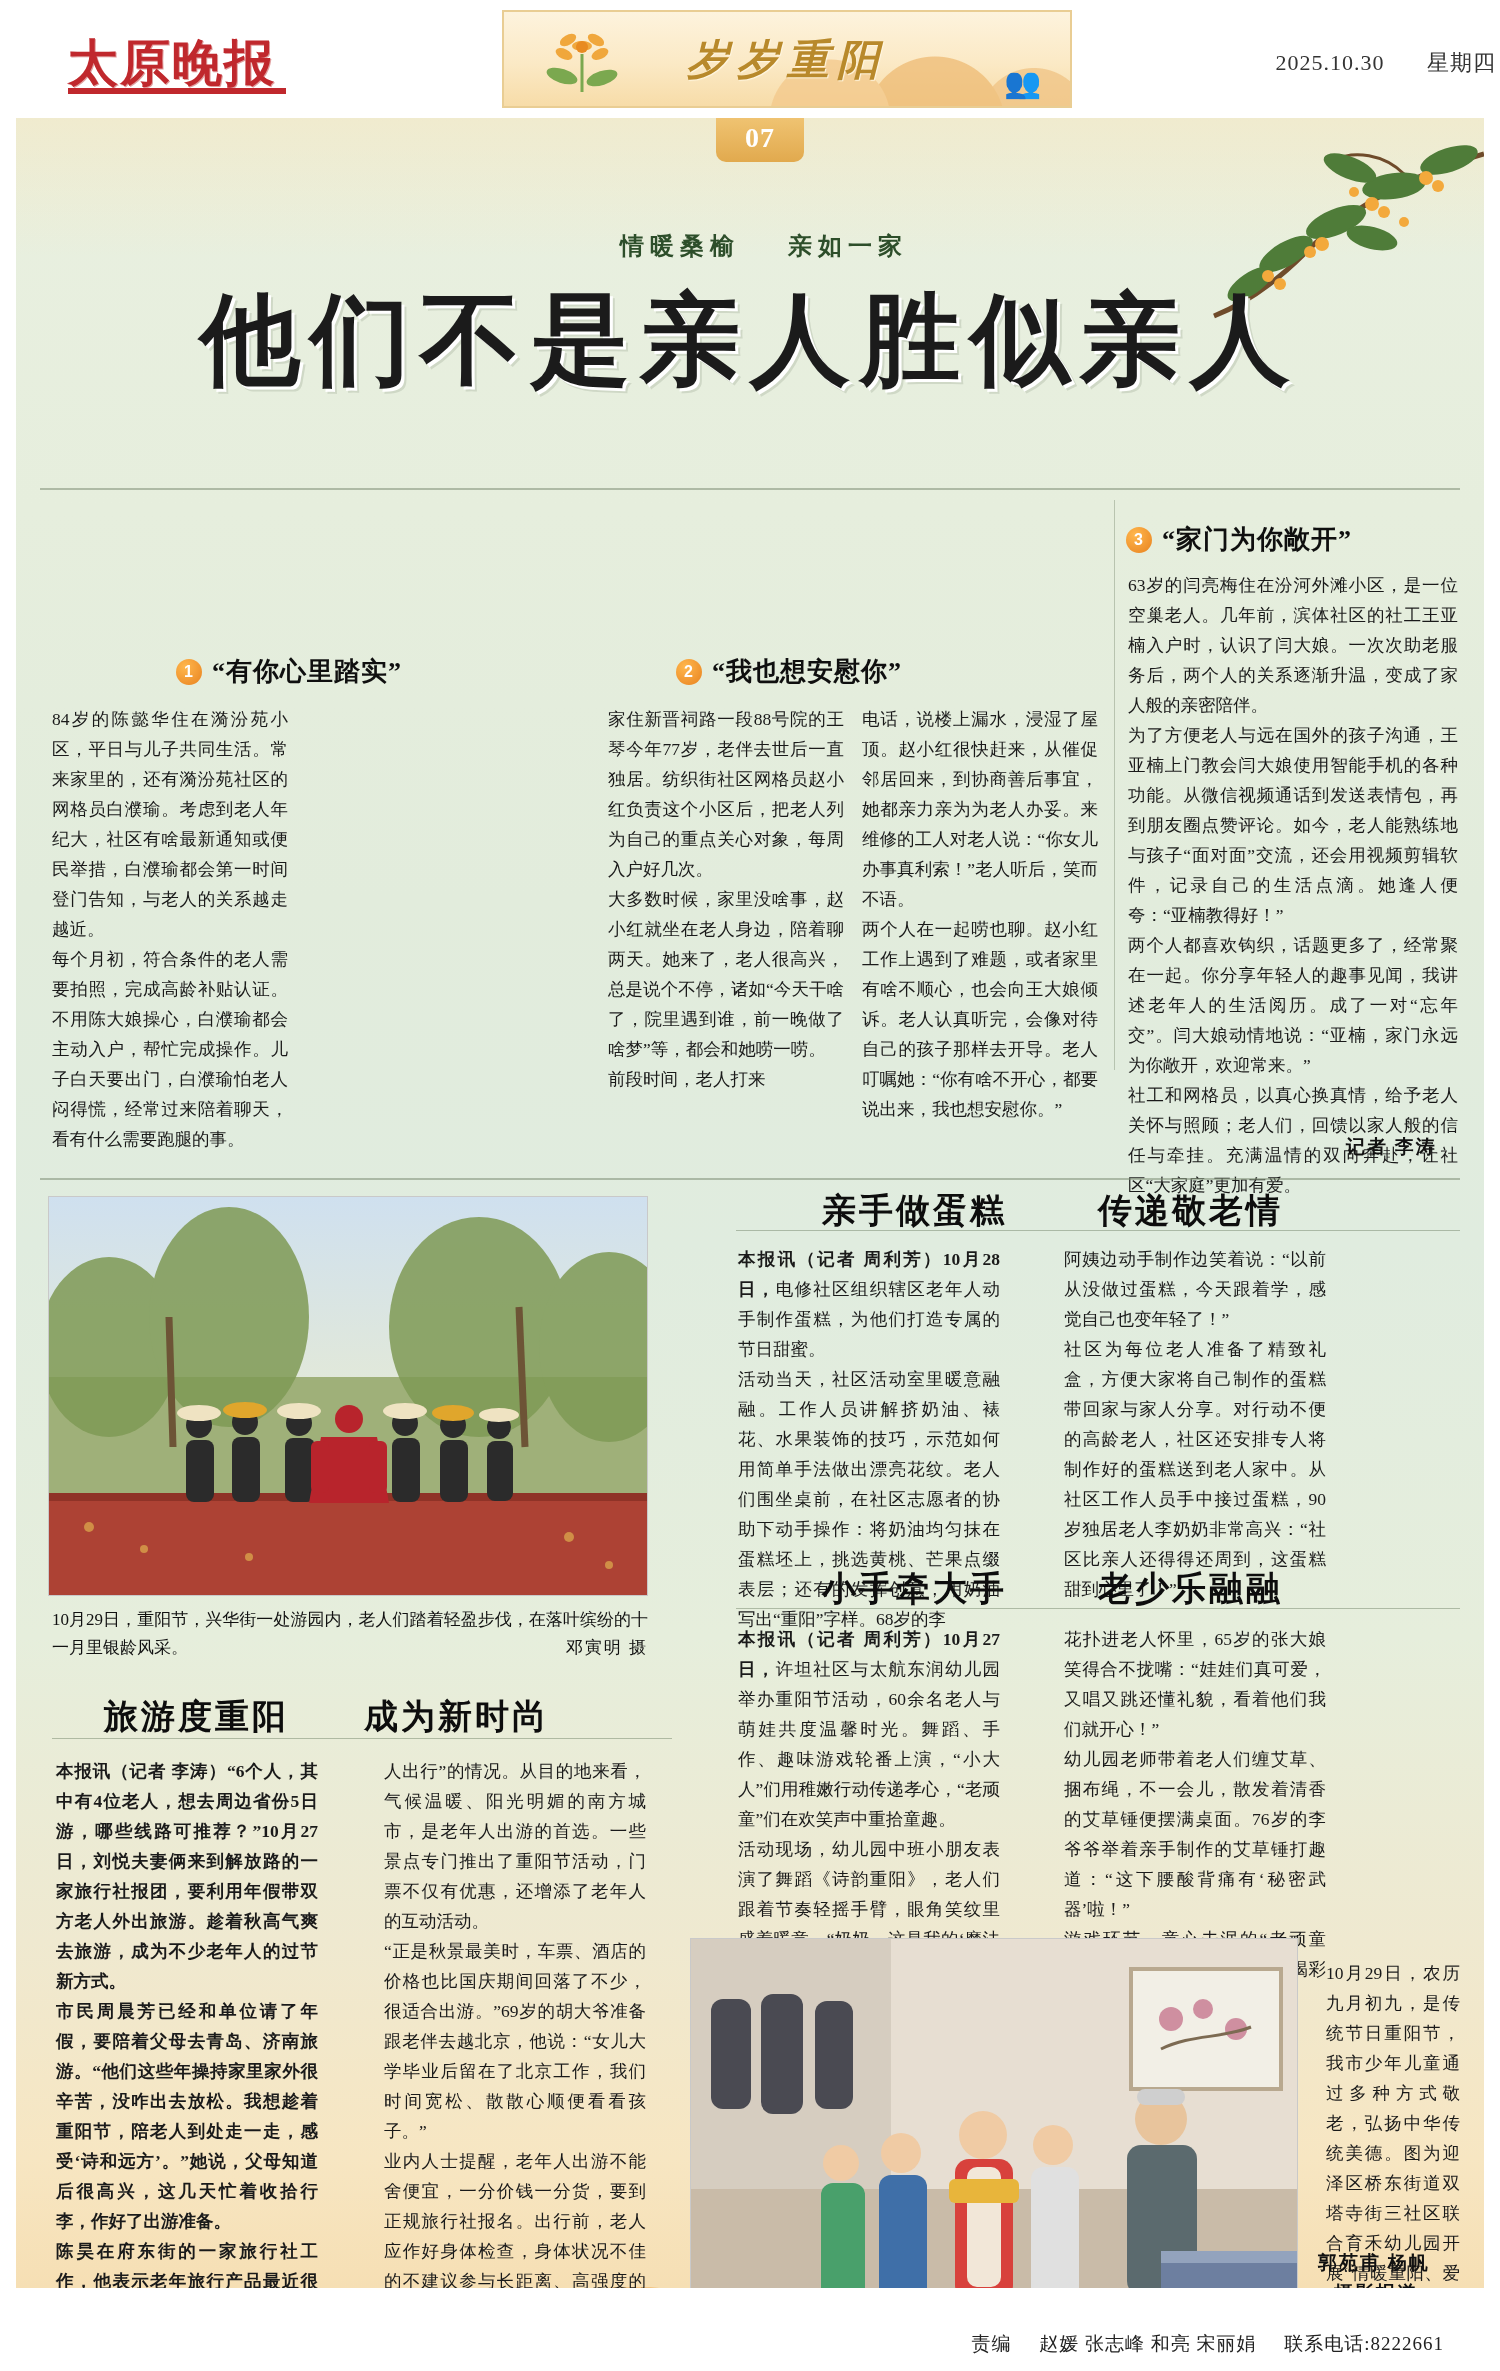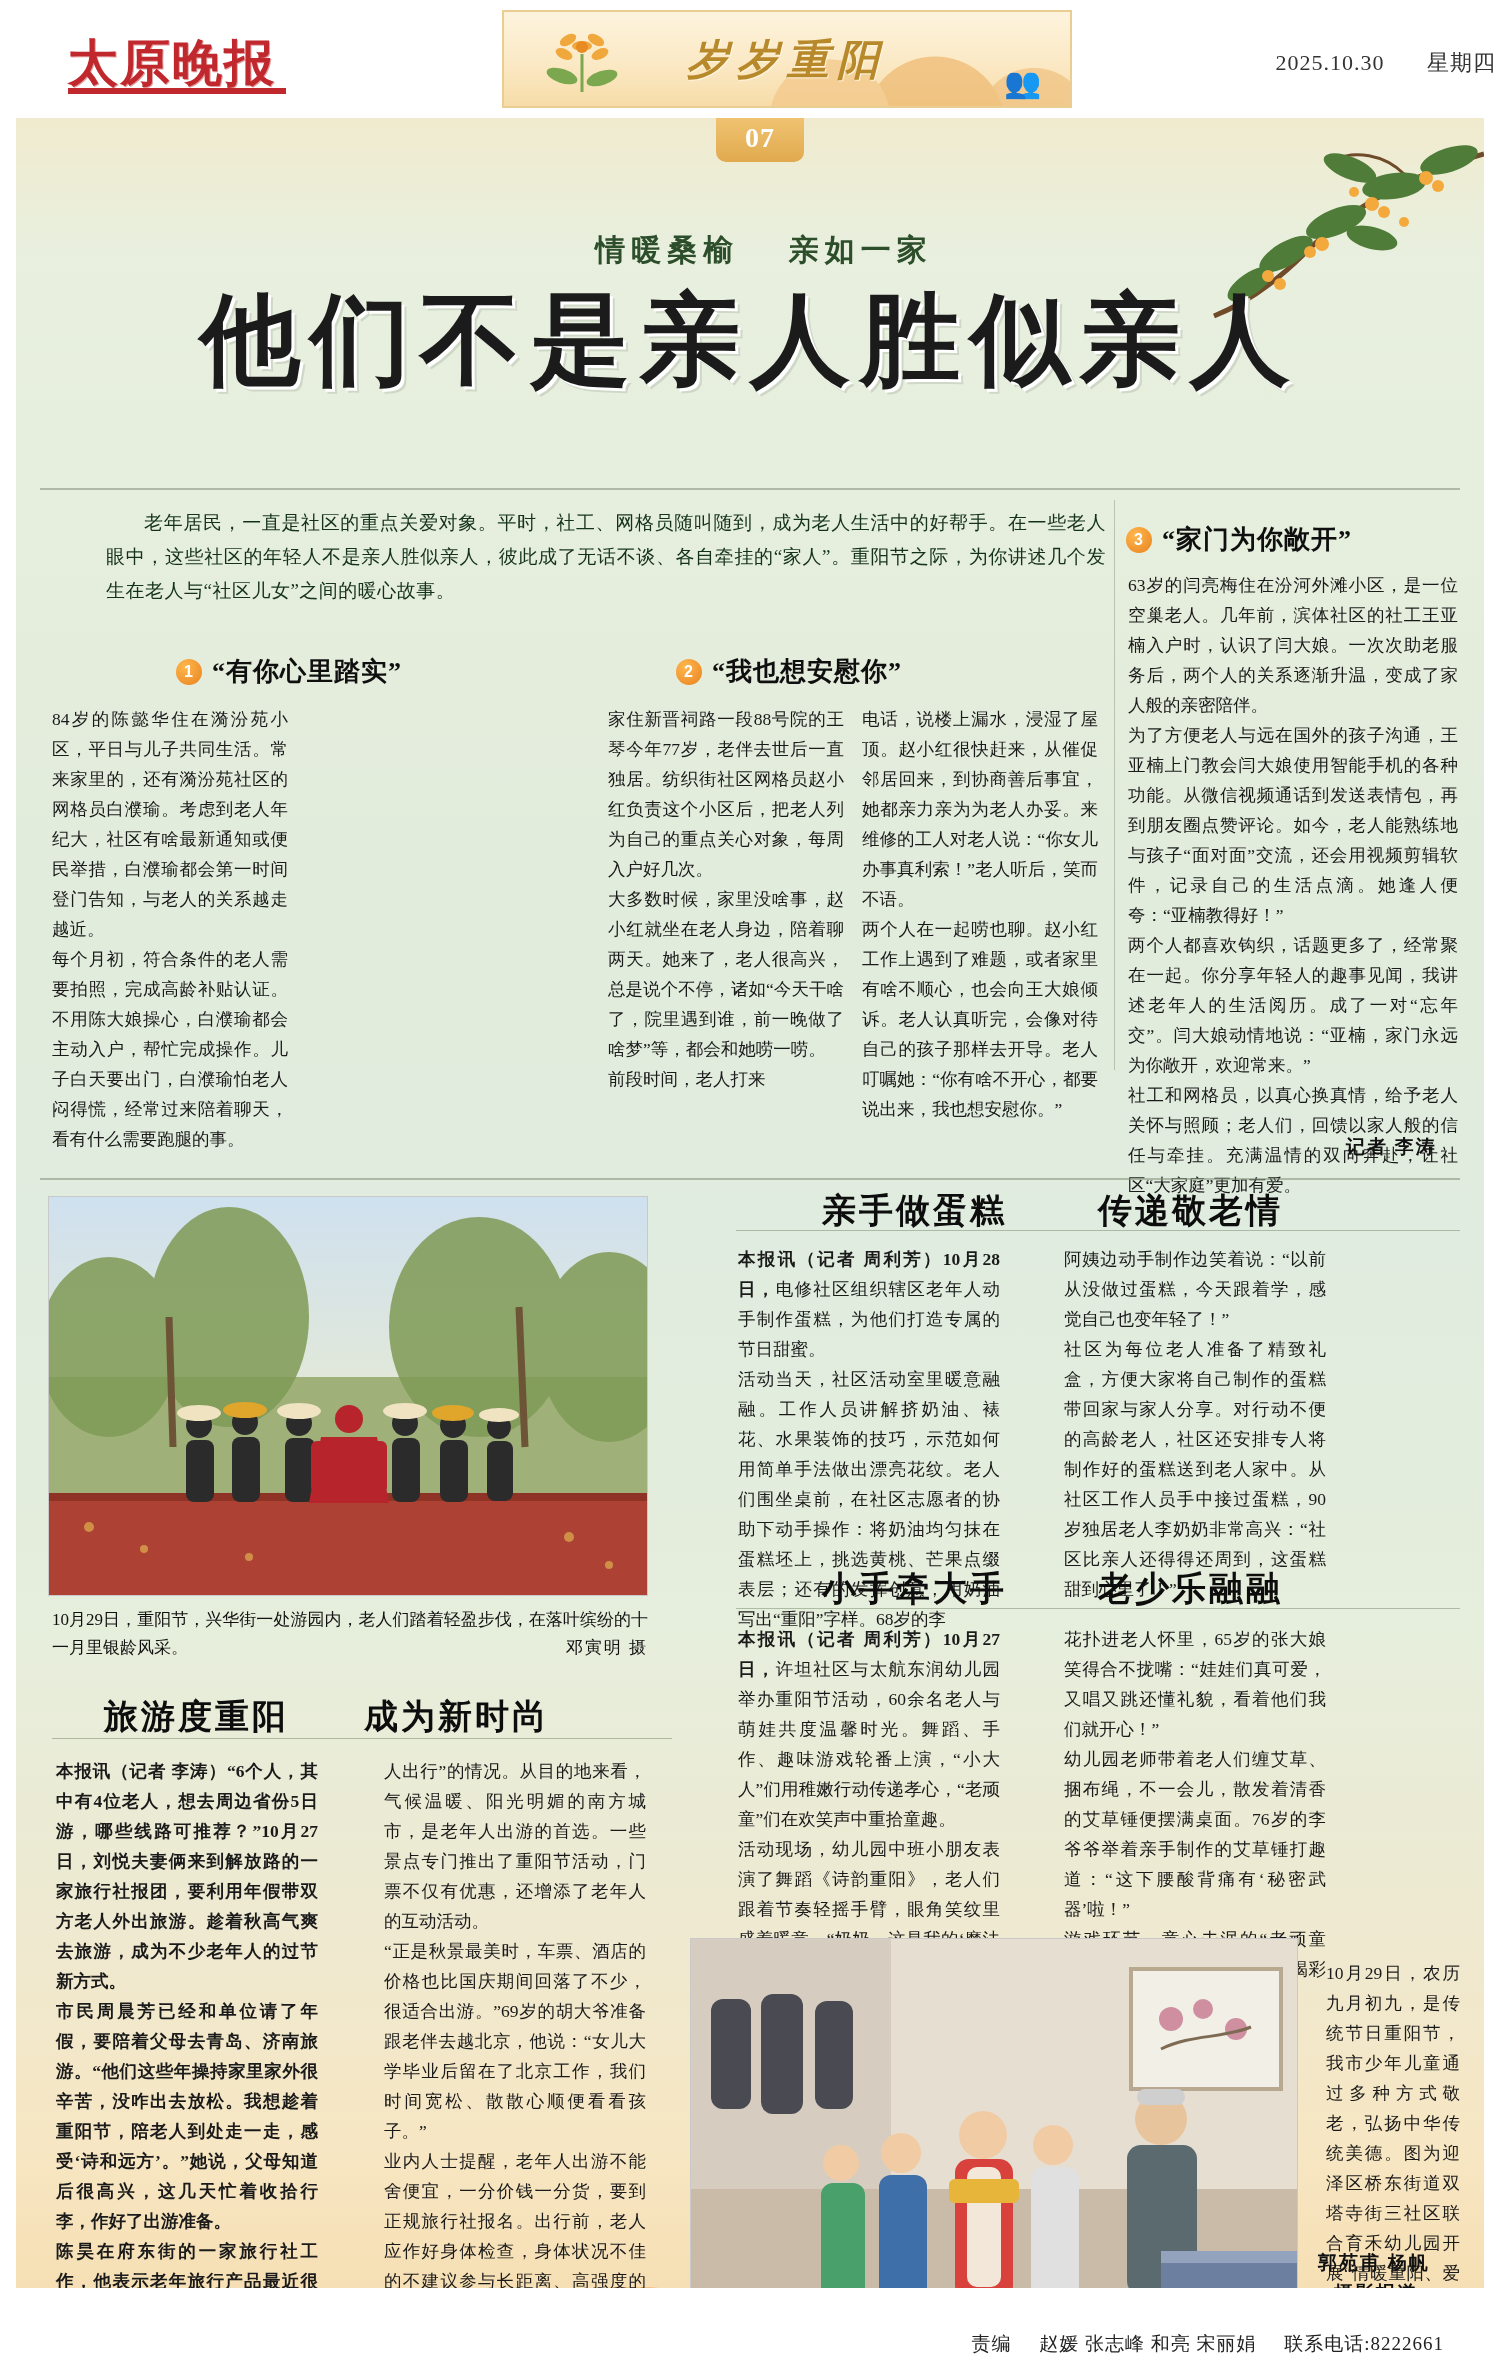--- a/index.html
+++ b/index.html
@@ -138,21 +138,21 @@
                 radial-gradient(ellipse at 42% 130%, #f0bd76 0 200px, transparent 201px),
                 radial-gradient(ellipse at 78% 125%, #f4cd95 0 190px, transparent 191px);
     opacity:.8;
   }
 
   
   .kicker {
     position: absolute;
     left: 0; right: 0; top: 112px;
     text-align: center;
-    font-size: 30px;
+    font-size: 24px;
     letter-spacing: 6px;
     color: #2d4e2a;
     font-weight: bold;
     padding-left: 28px;
   }
   .kicker span { margin: 0 18px; }
   .headline {
     position: absolute;
     left: 0; right: 0; top: 156px;
     text-align: center;
@@ -335,23 +335,20 @@
     <div class="bottom-wave"></div>
 
     <div class="kicker">
       <span>情暖桑榆</span>
       <span>亲如一家</span>
     </div>
     <div class="headline">他们不是亲人胜似亲人</div>
 
     <div class="hr" style="left:24px; top:370px; width:1420px;"></div>
 
-    <div class="lead" style="left:90px; top:388px; width:1000px;">
-      <p>老年居民，一直是社区的重点关爱对象。平时，社工、网格员随叫随到，成为老人生活中的好帮手。在一些老人眼中，这些社区的年轻人不是亲人胜似亲人，彼此成了无话不谈、各自牵挂的“家人”。重阳节之际，为你讲述几个发生在老人与“社区儿女”之间的暖心故事。</p>
-    </div>
 
     <div class="vr" style="left:1098px; top:382px; height:570px;"></div>
 
     <div class="sub-h" style="left:160px; top:536px;">
       <span class="num-badge">1</span><span>“有你心里踏实”</span>
     </div>
     <div class="txt" style="left:36px; top:586px; width:236px; height:360px; white-space:pre-line;">84岁的陈懿华住在漪汾苑小区，平日与儿子共同生活。常来家里的，还有漪汾苑社区的网格员白濮瑜。考虑到老人年纪大，社区有啥最新通知或便民举措，白濮瑜都会第一时间登门告知，与老人的关系越走越近。
 每个月初，符合条件的老人需要拍照，完成高龄补贴认证。不用陈大娘操心，白濮瑜都会主动入户，帮忙完成操作。儿子白天要出门，白濮瑜怕老人闷得慌，经常过来陪着聊天，看有什么需要跑腿的事。</div>
 
     <div class="sub-h" style="left:660px; top:536px;">

